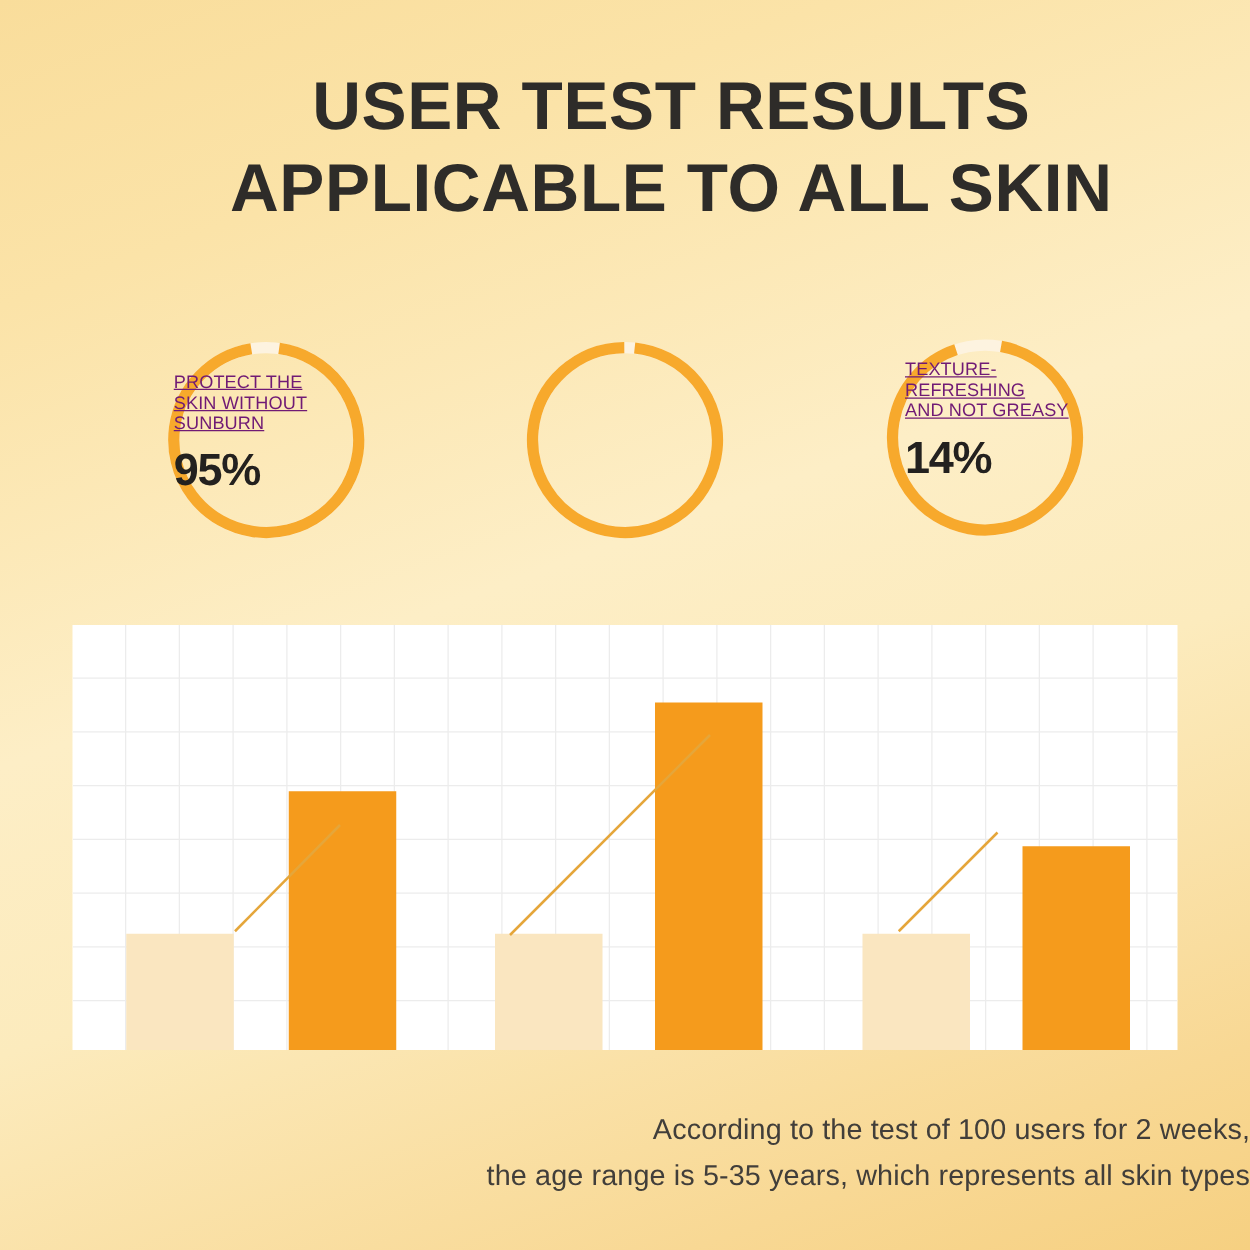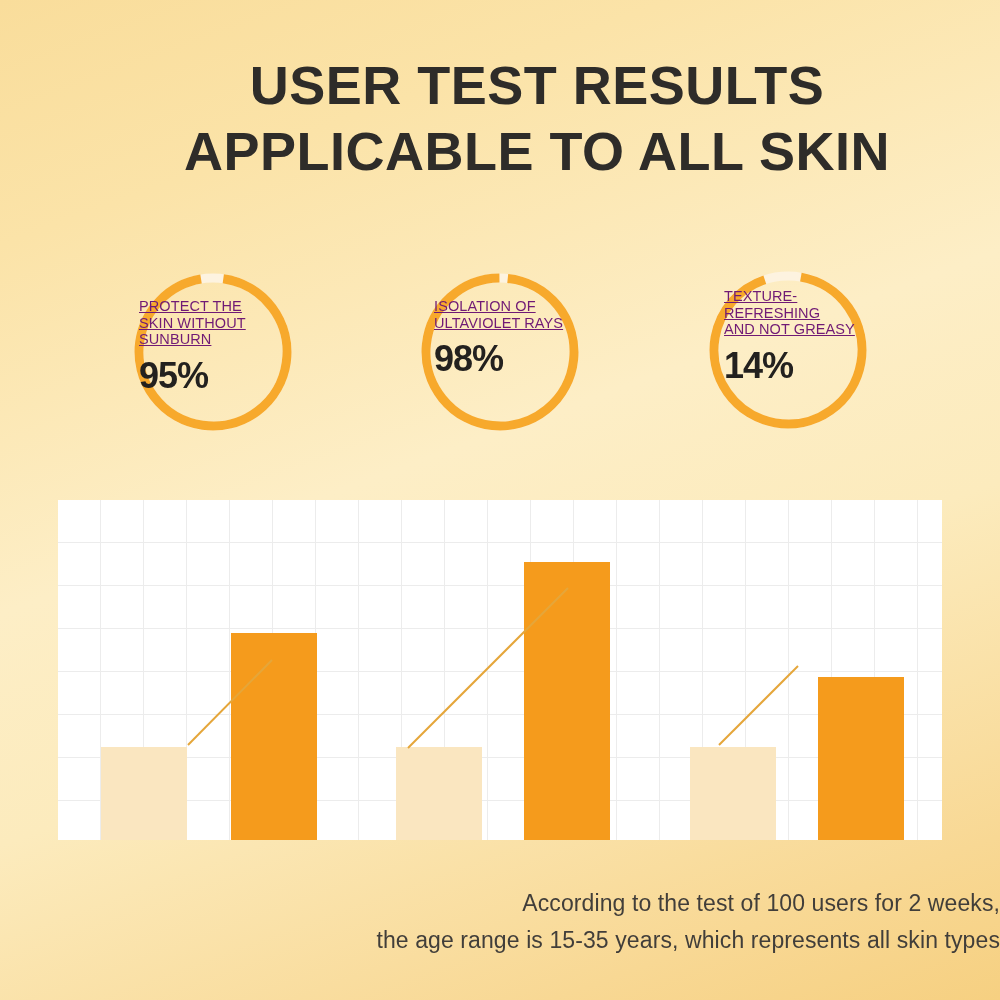--- a/index.html
+++ b/index.html
@@ -142,25 +142,20 @@
 SUNBURN</div>
       <div class="stat-value">95%</div>
     </div>
   </div>
 
   <div class="stat s1">
     <svg class="ring-svg" viewBox="0 0 176 176">
       <circle cx="88" cy="88" r="74" fill="none" stroke="#fdf3e0" stroke-width="9"></circle>
       <circle cx="88" cy="88" r="74" fill="none" stroke="#f7a92c" stroke-width="9" stroke-linecap="butt" stroke-dasharray="455.8 464.9" transform="rotate(-84 88 88)"></circle>
     </svg>
-    <div class="stat-text">
-      <div class="stat-label">ISOLATION OF
-ULTAVIOLET RAYS</div>
-      <div class="stat-value">98%</div>
-    </div>
   </div>
 
   <div class="stat s2">
     <svg class="ring-svg" viewBox="0 0 176 176">
       <circle cx="88" cy="88" r="74" fill="none" stroke="#fdf3e0" stroke-width="9"></circle>
       <circle cx="88" cy="88" r="74" fill="none" stroke="#f7a92c" stroke-width="9" stroke-linecap="butt" stroke-dasharray="427.7 464.9" transform="rotate(-80 88 88)"></circle>
     </svg>
     <div class="stat-text">
       <div class="stat-label">TEXTURE-
 REFRESHING
@@ -215,14 +210,14 @@
     <line x1="350" y1="248" x2="510" y2="88" stroke="#e5a63a" stroke-width="2"></line>
 
     <rect x="632" y="247" width="86" height="93" fill="#fae6c0"></rect>
     <rect x="760" y="177" width="86" height="163" fill="#f59b1c"></rect>
     <line x1="661" y1="245" x2="740" y2="166" stroke="#e5a63a" stroke-width="2"></line>
   </svg>
 </div>
 
 <div class="caption">
   <div class="caption-line">According to the test of 100 users for 2 weeks,</div>
-  <div class="caption-line">the age range is 15-35 years, which represents all skin types</div>
+  <div class="caption-line">the age range is 5-35 years, which represents all skin types</div>
 </div>
 
 </body></html>

